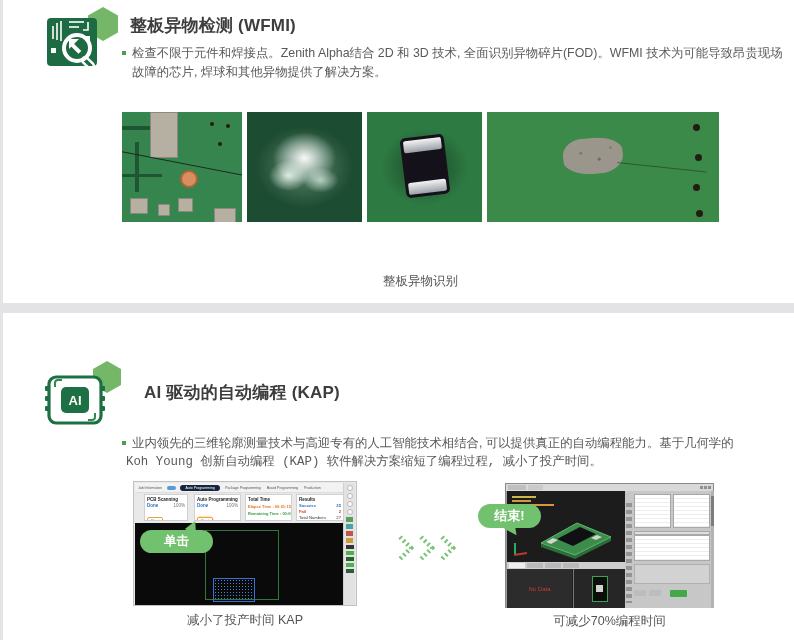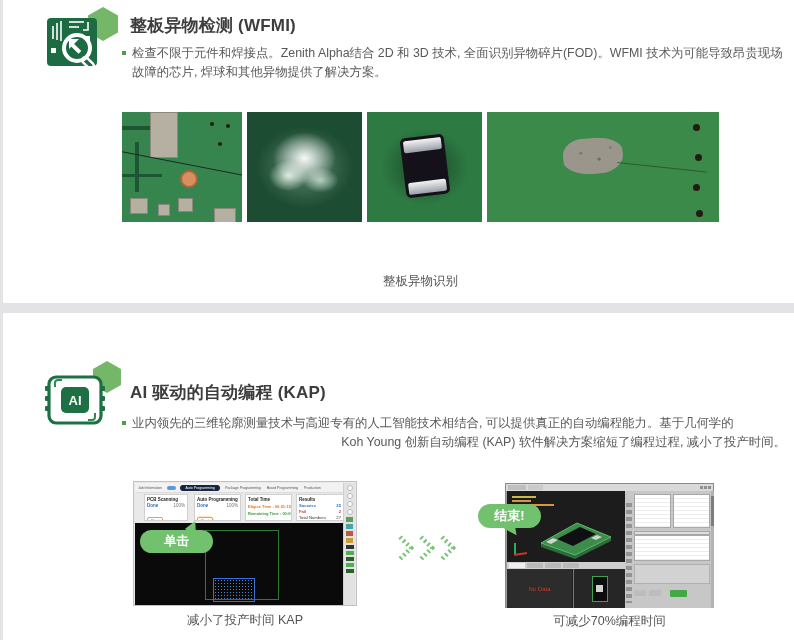--- a/index.html
+++ b/index.html
@@ -218,28 +218,28 @@
           <rect x="55" y="46" width="6" height="5" rx="1"></rect>
       </g>
       <rect x="5" y="17" width="52" height="46" rx="7" fill="#ffffff" stroke="#1d7044" stroke-width="3.2"></rect>
       <path d="M11,27 v-4 a3,3 0 0 1 3,-3 h4" fill="none" stroke="#2f8a52" stroke-width="2"></path>
       <path d="M51,53 v4 a3,3 0 0 1 -3,3 h-4" fill="none" stroke="#2f8a52" stroke-width="2"></path>
       <rect x="17" y="27" width="28" height="26" rx="5" fill="#1d7044"></rect>
       <text x="31" y="45" text-anchor="middle" font-size="13" font-weight="bold" fill="#ffffff">AI</text>
     </svg>
   </div>
 
-  <h2 class="abs sec-title" style="left:130px;top:381px;margin:0;">AI 驱动的自动编程 (KAP)</h2>
-
-  <div class="abs" style="left:122px;top:414px;width:664px;text-align:right;">
+  <h2 class="abs sec-title" style="left:144px;top:381px;margin:0;">AI 驱动的自动编程 (KAP)</h2>
+
+  <div class="abs" style="left:122px;top:434px;width:664px;">
     <div class="bullet-row">
       <span class="bullet-sq"></span>
       <p class="body-text">业内领先的三维轮廓测量技术与高迎专有的人工智能技术相结合, 可以提供真正的自动编程能力。基于几何学的</p>
     </div>
-    <p class="body-text" style="margin-left:11px;">Koh Young 创新自动编程 (KAP) 软件解决方案缩短了编程过程, 减小了投产时间。</p>
+    <p class="body-text" style="margin-left:4px;font-family:Liberation Mono, monospace;">Koh Young 创新自动编程 (KAP) 软件解决方案缩短了编程过程, 减小了投产时间。</p>
   </div>
 
   <div class="abs kap-window">
     <div class="kw-toolbar">
       <span class="kw-step">Job Information</span>
       <span class="kw-bluepill"></span>
       <span class="kw-darkpill">Auto Programming</span>
       <span class="kw-step">Package Programming</span>
       <span class="kw-step">Board Programming</span>
       <span class="kw-step">Production</span>

